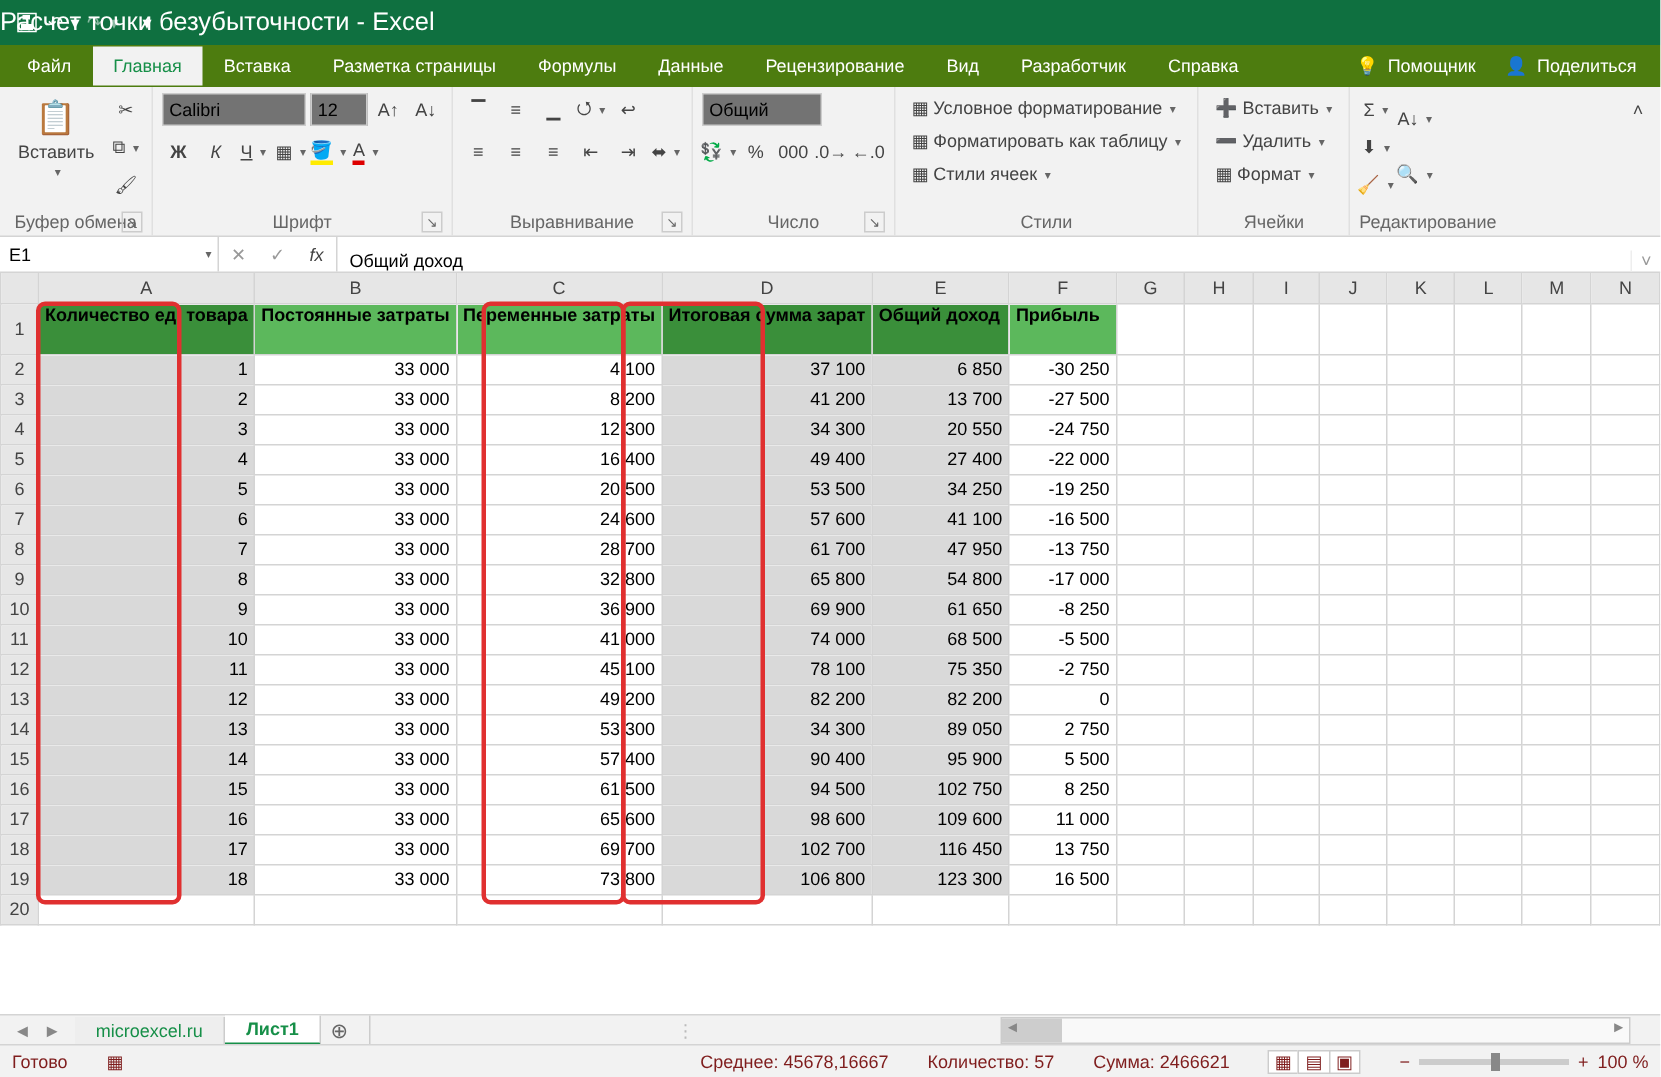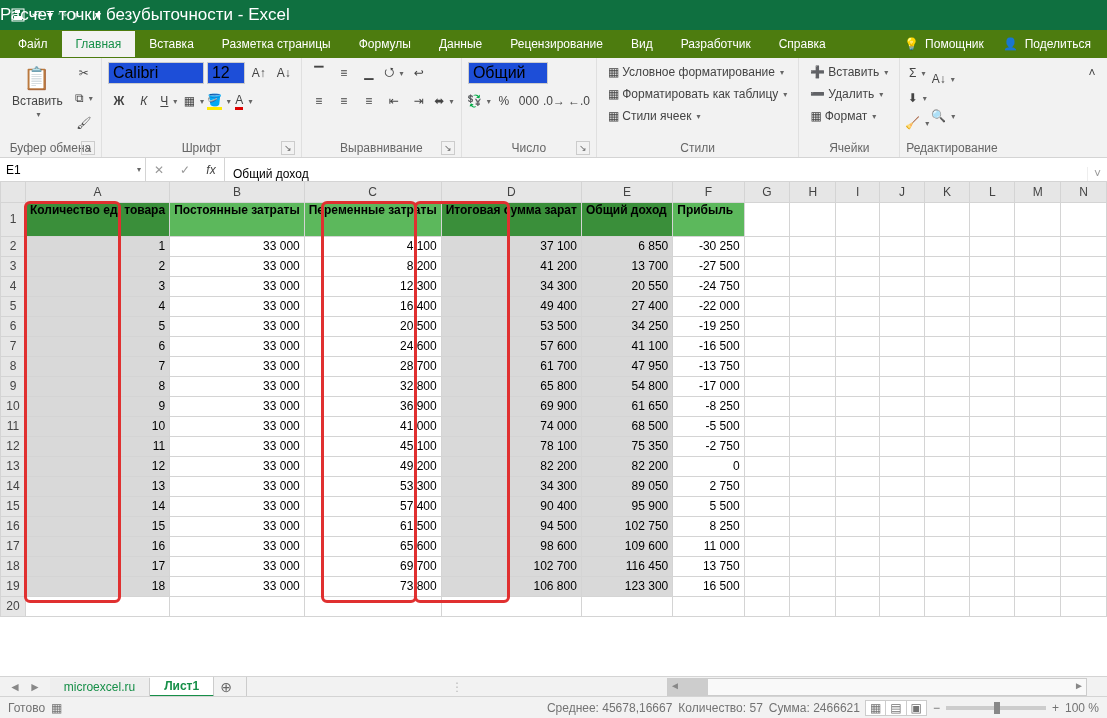--- a/index.html
+++ b/index.html
@@ -25,21 +25,21 @@
 .group-label{text-align:center;font-size:11px;color:#666;padding-top:2px;position:relative}
 .group-label .dlaunch{position:absolute;right:0;bottom:0;width:14px;height:14px;font-size:9px;color:#666;border:1px solid #ccc;display:flex;align-items:center;justify-content:center}
 .gbody{display:flex;gap:4px;flex:1;align-items:flex-start}
 .vstack{display:flex;flex-direction:column;gap:3px}
 .hrow{display:flex;gap:3px;align-items:center}
 .btn{border:1px solid transparent;padding:2px 4px;display:flex;align-items:center;gap:3px;font-size:12px;color:#444;white-space:nowrap}
 .btn.small{width:22px;height:22px;justify-content:center;padding:0}
 .dd{font-size:8px;color:#666;margin-left:2px}
 .bigbtn{display:flex;flex-direction:column;align-items:center;gap:2px;padding:4px 6px;font-size:12px;color:#444}
 .bigbtn .ico{font-size:22px}
-select,input.combo{border:1px solid #ccc;background:#1d4ed8;font-size:16px;padding:2px 4px;height:22px}
+select,input.combo{border:1px solid #ccc;background:#737373;font-size:12px;padding:2px 4px;height:22px}
 
 .formula-bar{height:24px;border-bottom:1px solid #d4d4d4;display:flex;align-items:flex-end;background:#fff}
 .name-box{width:146px;border-right:1px solid #d4d4d4;height:100%;display:flex;align-items:center;padding:0 6px;position:relative}
 .name-box input{border:none;width:100%;font-size:12px;outline:none}
 .name-box .dd{position:absolute;right:4px}
 .fx-btns{display:flex;height:100%;align-items:center;border-right:1px solid #d4d4d4}
 .fx-btns span{width:26px;text-align:center;color:#999;font-size:12px}
 .fx-btns .fx{font-style:italic;color:#444}
 .formula-input{flex:1;padding:0 8px;font-size:12px}
 .fexpand{width:20px;text-align:center;color:#999;border-left:1px solid #eee}
@@ -58,21 +58,21 @@
 
 .sheettabs{position:absolute;left:0;right:0;bottom:22px;height:20px;background:#f2f2f2;border-top:1px solid #d4d4d4;display:flex;align-items:center;font-size:12px}
 .sheettabs .nav{display:flex;gap:2px;padding:0 6px;color:#888}
 .sheettabs .nav span{padding:0 3px}
 .sheettabs .stab{padding:2px 14px;border-right:1px solid #ccc;background:#eee;color:#168f48}
 .sheettabs .stab.active{background:#fff;border-bottom:2px solid #168f48;font-weight:bold}
 .sheettabs .addsheet{width:24px;text-align:center;color:#666;font-size:14px}
 .sheettabs .hsplit{margin-left:auto;width:420px;height:18px;border:1px solid #ccc;background:#f9f9f9;position:relative;margin-right:20px}
 .sheettabs .hsplit .thumb{position:absolute;left:0;top:0;bottom:0;width:40px;background:#cdcdcd}
 
-.statusbar{position:absolute;left:0;right:0;bottom:0;height:22px;background:#f2f2f2;border-top:1px solid #d4d4d4;display:flex;align-items:center;font-size:12px;color:#737373;padding:0 8px;gap:6px}
+.statusbar{position:absolute;left:0;right:0;bottom:0;height:22px;background:#f2f2f2;border-top:1px solid #d4d4d4;display:flex;align-items:center;font-size:12px;color:#7f1d1d;padding:0 8px;gap:26px}
 .statusbar .spacer{flex:1}
 .statusbar .views span{padding:0 4px;border:1px solid #ccc;background:#fff;margin-left:-1px}
 .statusbar .zoom{display:flex;align-items:center;gap:6px}
 .statusbar .slider{width:100px;height:4px;background:#ccc;position:relative}
 .statusbar .slider .h{position:absolute;left:48px;top:-4px;width:6px;height:12px;background:#888}
 svg{display:block}
 </style>
 </head>
 <body>
 

